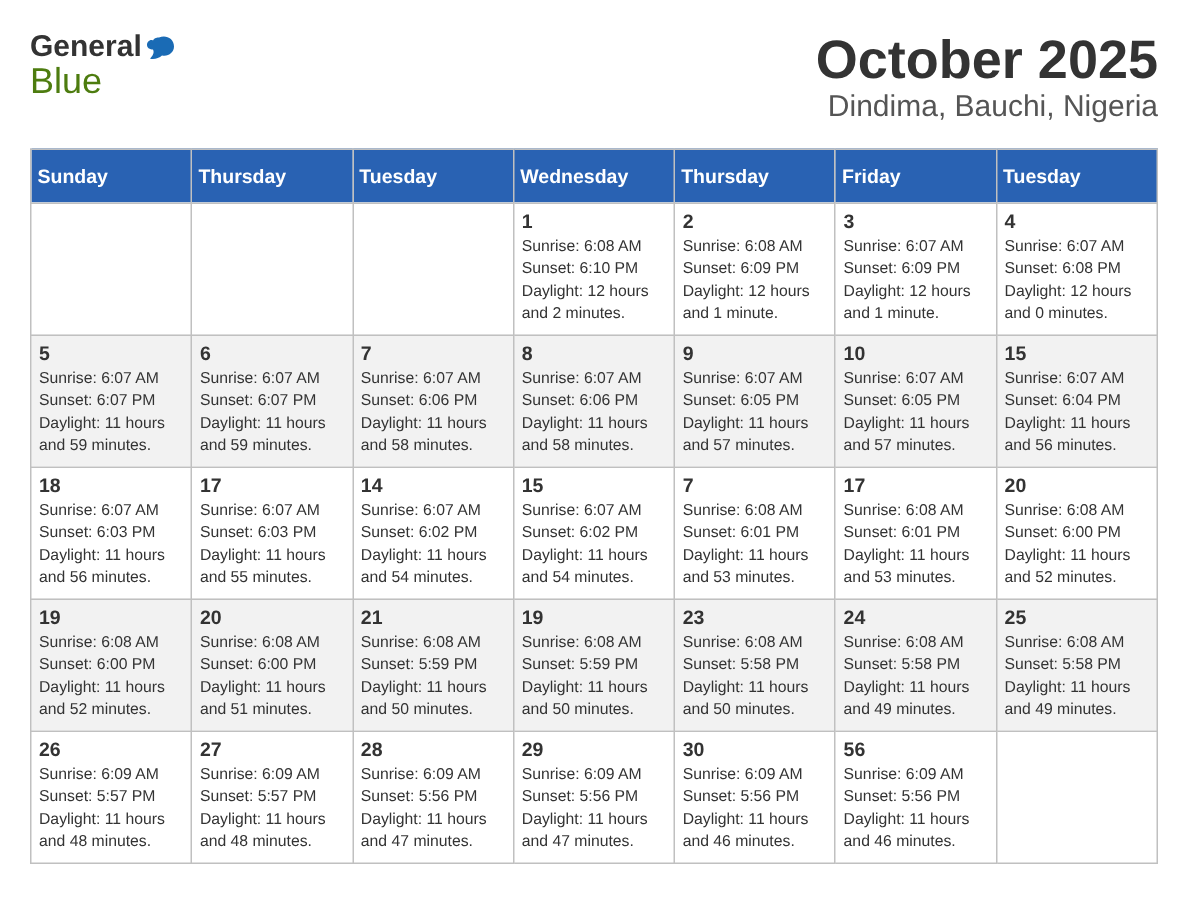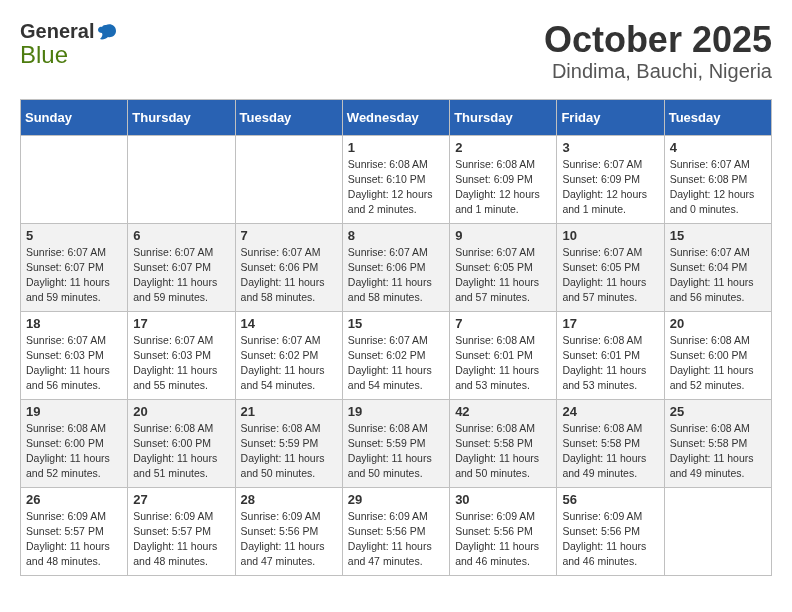--- a/index.html
+++ b/index.html
@@ -199,21 +199,21 @@
         </td>
         <td>
           <span class="day-num">21</span>
           <div class="day-info">Sunrise: 6:08 AM<br>Sunset: 5:59 PM<br>Daylight: 11 hours<br>and 50 minutes.</div>
         </td>
         <td>
           <span class="day-num">19</span>
           <div class="day-info">Sunrise: 6:08 AM<br>Sunset: 5:59 PM<br>Daylight: 11 hours<br>and 50 minutes.</div>
         </td>
         <td>
-          <span class="day-num">42</span>
+          <span class="day-num">23</span>
           <div class="day-info">Sunrise: 6:08 AM<br>Sunset: 5:58 PM<br>Daylight: 11 hours<br>and 50 minutes.</div>
         </td>
         <td>
           <span class="day-num">24</span>
           <div class="day-info">Sunrise: 6:08 AM<br>Sunset: 5:58 PM<br>Daylight: 11 hours<br>and 49 minutes.</div>
         </td>
         <td>
           <span class="day-num">25</span>
           <div class="day-info">Sunrise: 6:08 AM<br>Sunset: 5:58 PM<br>Daylight: 11 hours<br>and 49 minutes.</div>
         </td>

